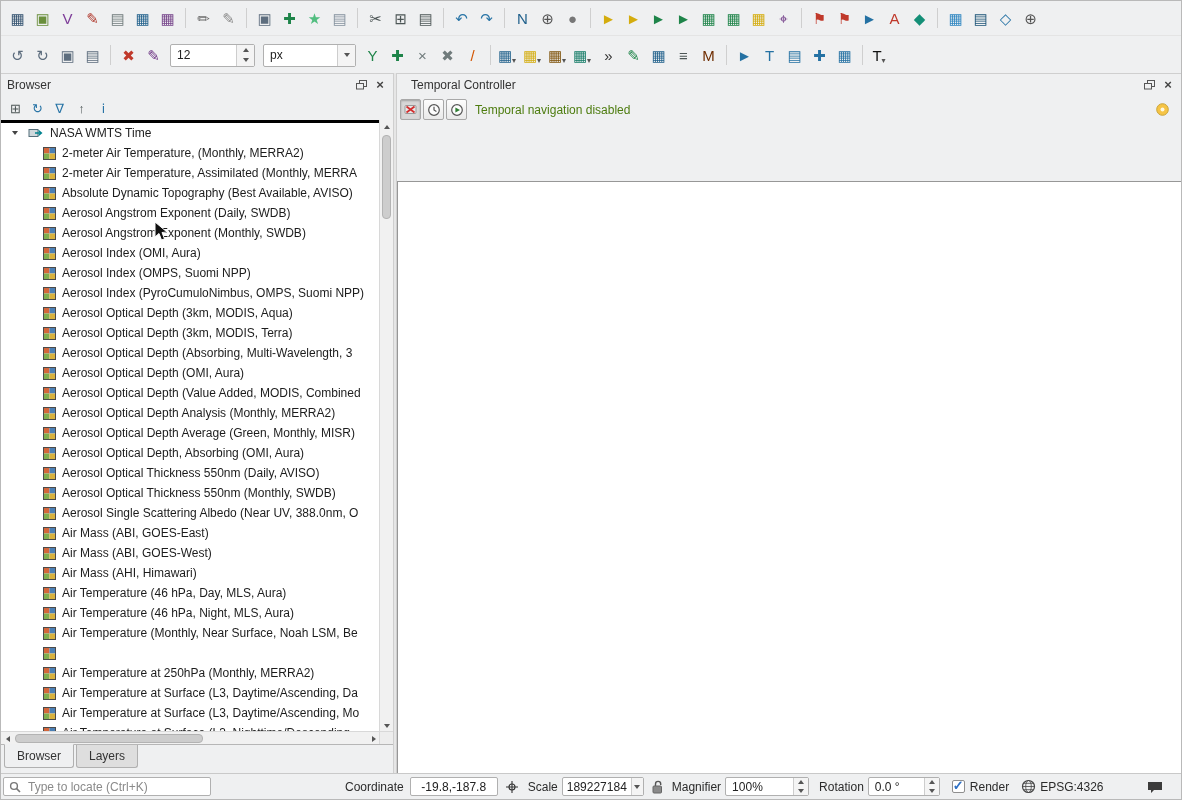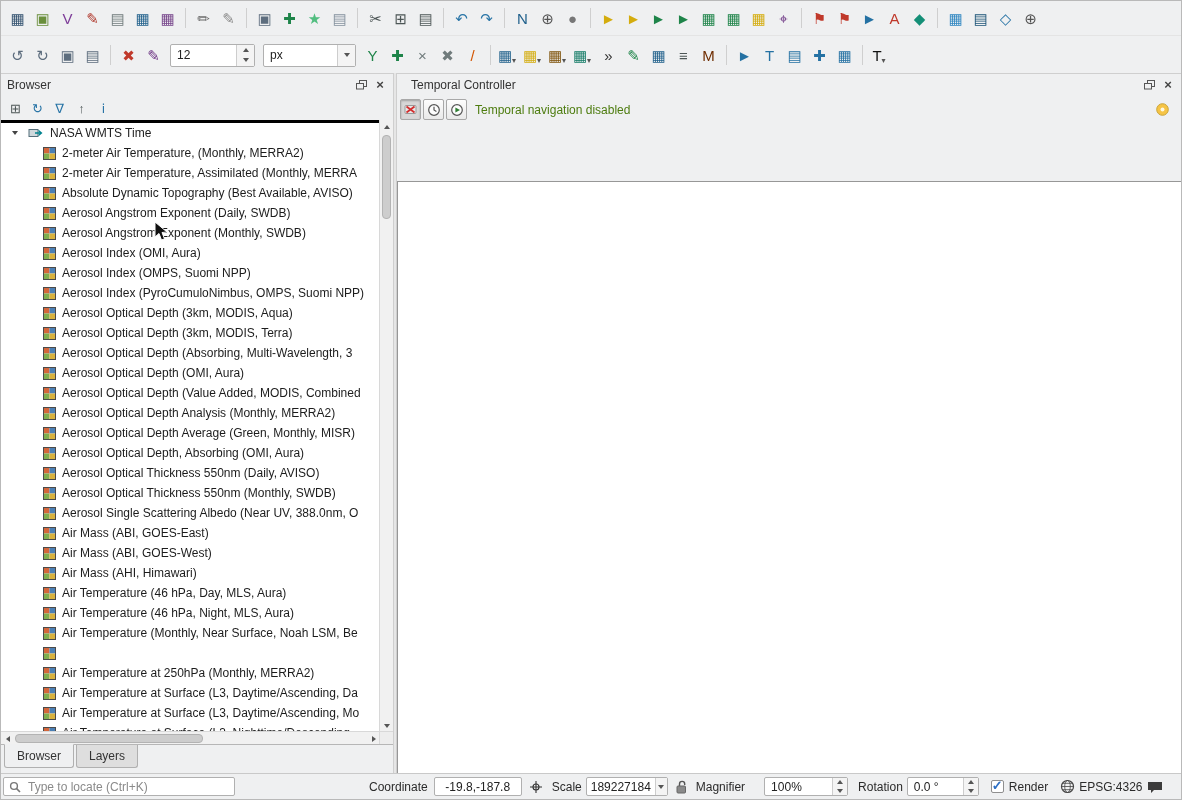--- a/index.html
+++ b/index.html
@@ -77,21 +77,21 @@
   .temporal-status{margin-left:6px;color:#4d7c0f;}
   .settings-btn{margin-left:auto;margin-right:8px;display:flex;}
 
   
   #canvas{position:absolute;top:180px;left:396px;right:0;bottom:25px;background:#fff;
           border-top:1px solid #979797;border-left:1px solid #979797;}
 
   
   #statusbar{position:absolute;left:0;right:0;bottom:0;height:25px;background:#eff0f1;
              border-top:1px solid #c9c9c9;display:flex;align-items:center;color:#2b2b2b;}
-  .locator{width:232px;height:19px;margin-left:2px;background:#fff;border:1px solid #b0b0b0;border-radius:2px;
+  .locator{width:208px;height:19px;margin-left:2px;background:#fff;border:1px solid #b0b0b0;border-radius:2px;
            display:flex;align-items:center;padding:0 5px;gap:5px;box-sizing:border-box;}
   .locator input{border:none;outline:none;flex:1;font-family:"Liberation Sans",sans-serif;font-size:12px;color:#444;background:transparent;}
   .locator input::placeholder{color:#8a8a8a;}
   .sb-input{height:19px;background:#fff;border:1px solid #b0b0b0;border-radius:2px;display:flex;
             align-items:center;justify-content:center;box-sizing:border-box;}
   #coord-input{width:88px;text-align:center;font-family:"Liberation Sans",sans-serif;font-size:12px;color:#222;outline:none;}
   .sb-combo{width:82px;height:19px;margin:0;}
   .sb-spin{height:19px;margin:0;}
   .sb-icon{display:flex;align-items:center;justify-content:center;}
   .checkbox{width:13px;height:13px;border:1px solid #8f8f8f;border-radius:2px;background:#fff;position:relative;box-sizing:border-box;}
@@ -850,21 +850,21 @@
     </span>
 
     <span class="sb-icon" style="margin-left:7px">
       <svg width="12" height="14">
         <path d="M4.5 6 V4 a2.6 2.6 0 0 1 5.2 0 V5" fill="none" stroke="#555" stroke-width="1.4"></path>
         <rect x="2" y="6" width="8.5" height="7" rx="1" fill="#8a8a8a" stroke="#666"></rect>
       </svg>
     </span>
 
     <span class="sb-label" style="margin-left:9px">Magnifier</span>
-    <span class="spinbox sb-spin" style="width:84px;margin-left:19px">
+    <span class="spinbox sb-spin" style="width:84px;margin-left:4px">
       <span class="val">100%</span>
       <span class="spinsec" style="width:14px">
         <div>
             <span class="tri-up"></span>
           </div>
         <div>
             <span class="tri-down"></span>
           </div>
       </span>
     </span>

